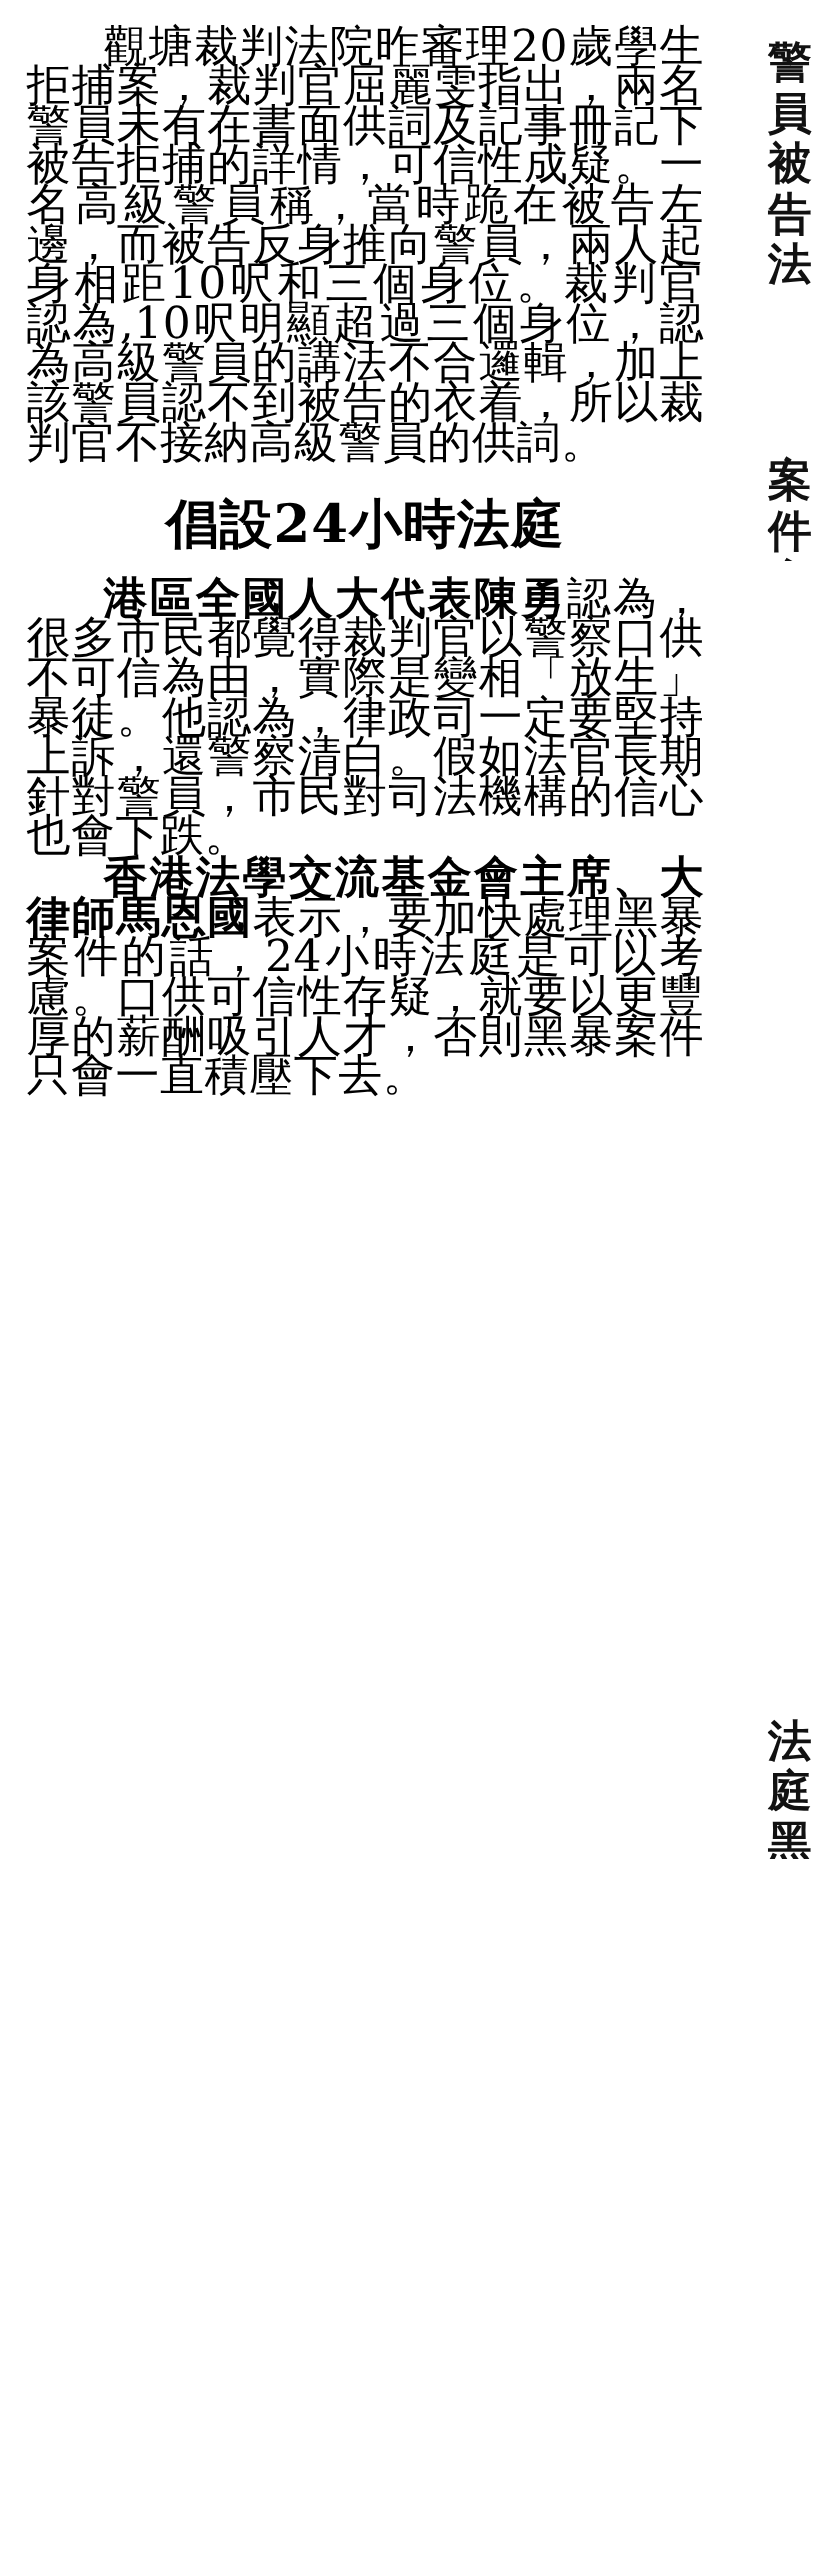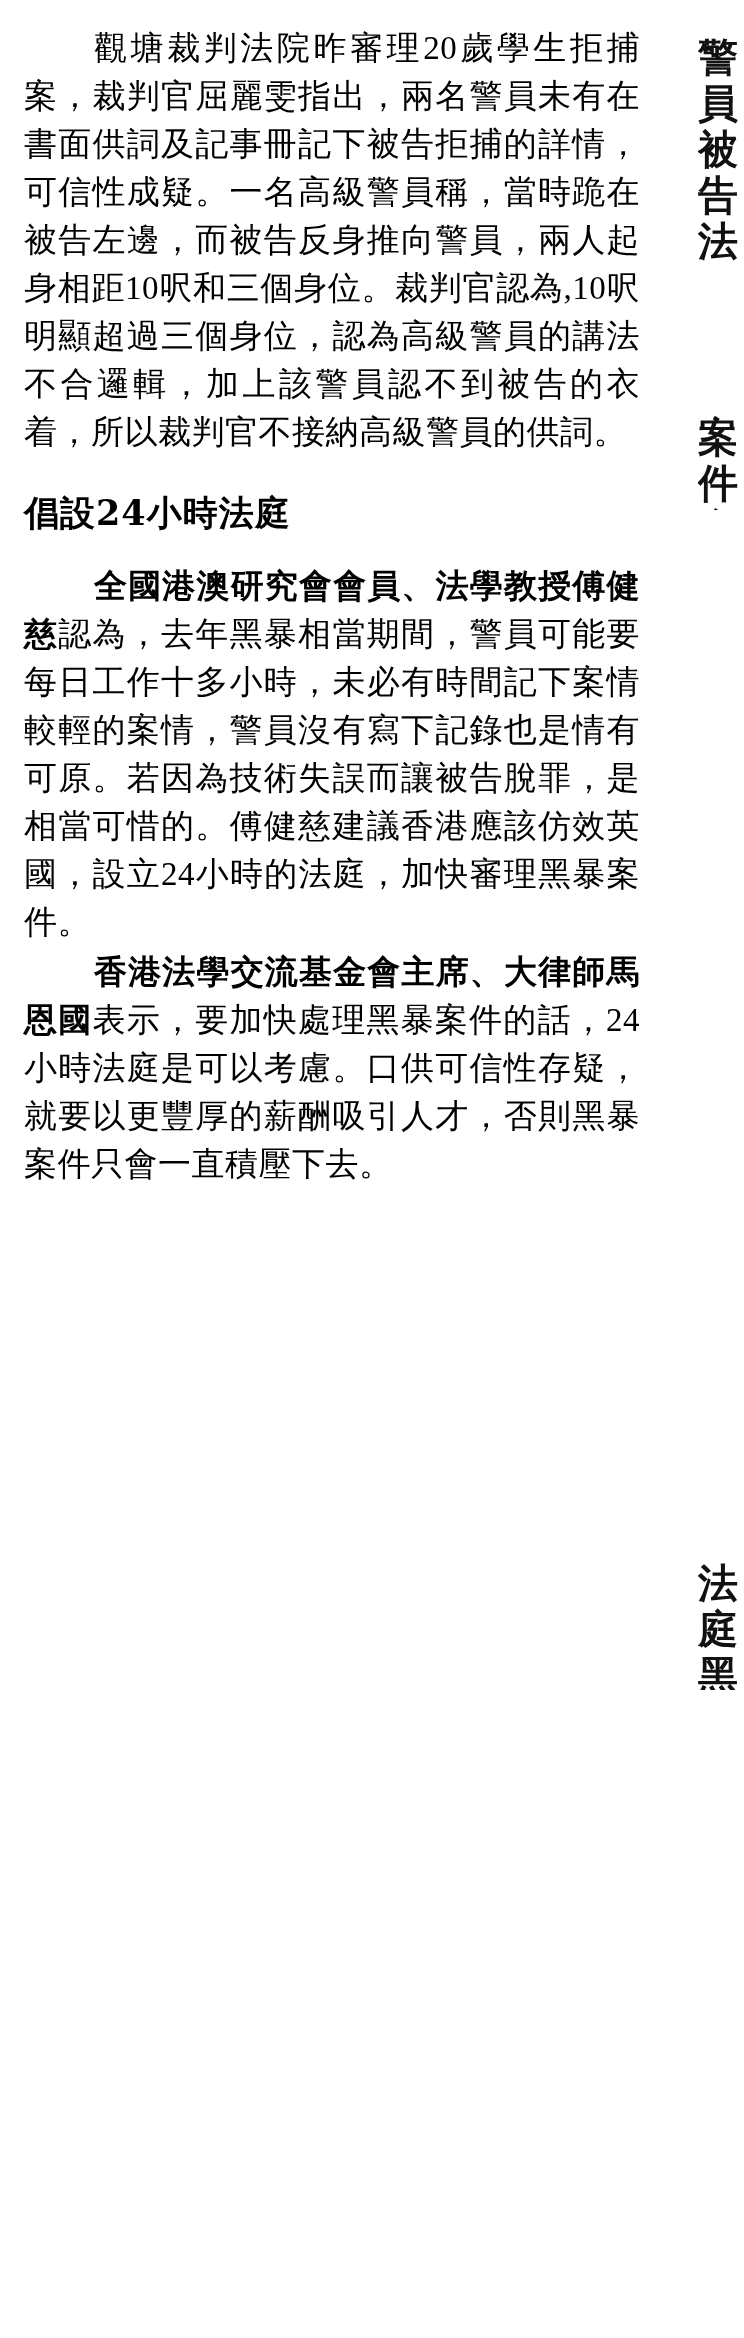--- a/index.html
+++ b/index.html
@@ -27,46 +27,45 @@
 
   
   #article {
     position: absolute;
     left: 24px;
     top: 24px;
     width: 616px;
   }
 
   .para {
-    font-size: 33px;
-    line-height: 48px;
+    font-size: 40px;
+    line-height: 36px;
     text-align: justify;
     text-justify: inter-character;
     letter-spacing: 0.5px;
     margin: 0 0 0 0;
-    font-family: Liberation Serif, serif;
   }
 
   .para.indent {
     text-indent: 70px;
   }
 
   .para + .para {
     margin-top: 2px;
   }
 
   .lead {
     font-weight: bold;
   }
 
   .subhead {
-    font-size: 35px;
+    font-size: 48px;
     line-height: 70px;
     font-weight: bold;
-    text-align: left;
+    text-align: center;
     letter-spacing: 1px;
     margin: 22px 0 14px 0;
   }
   .ink-block {
     position: absolute;
     right: 0;
     color: #111111;
     font-family: "DejaVu Serif", "Liberation Serif", serif;
     font-weight: bold;
     font-size: 40px;
@@ -85,22 +84,22 @@
 
 <div id="page">
 
   <div id="article">
 
     <p class="para indent">觀塘裁判法院昨審理20歲學生拒捕案，裁判官屈麗雯指出，兩名警員未有在書面供詞及記事冊記下被告拒捕的詳情，可信性成疑。一名高級警員稱，當時跪在被告左邊，而被告反身推向警員，兩人起身相距10呎和三個身位。裁判官認為,10呎明顯超過三個身位，認為高級警員的講法不合邏輯，加上該警員認不到被告的衣着，所以裁判官不接納高級警員的供詞。</p>
 
     <h2 class="subhead">倡設24小時法庭</h2>
 
 
+    <p class="para indent"><span class="lead">港區全國人大代表陳勇</span><span>認為，很多市民都覺得裁判官以警察口供不可信為由，實際是變相「放生」暴徒。他認為，律政司一定要堅持上訴，還警察清白。假如法官長期針對警員，市民對司法機構的信心也會下跌。</span></p>
 
-    <p class="para indent"><span class="lead">全國港澳研究會會員、法學教授傅健慈</span><span>認為，去年黑暴相當期間，警員可能要每日工作十多小時，未必有時間記下案情較輕的案情，警員沒有寫下記錄也是情有可原。若因為技術失誤而讓被告脫罪，是相當可惜的。傅健慈建議香港應該仿效英國，設立24小時的法庭，加快審理黑暴案件。</span></p>
 
     <p class="para indent"><span class="lead">香港法學交流基金會主席、大律師馬恩國</span><span>表示，要加快處理黑暴案件的話，24小時法庭是可以考慮。口供可信性存疑，就要以更豐厚的薪酬吸引人才，否則黑暴案件只會一直積壓下去。</span></p>
 
   </div>
 
   <div class="ink-block" id="ink-top">警員被告法庭裁判官拒捕案件供詞記事冊</div>
   <div class="ink-block" id="ink-mid">案件審理</div>
   <div class="ink-block" id="ink-bottom">法庭黑暴案件</div>
 
 </div>

